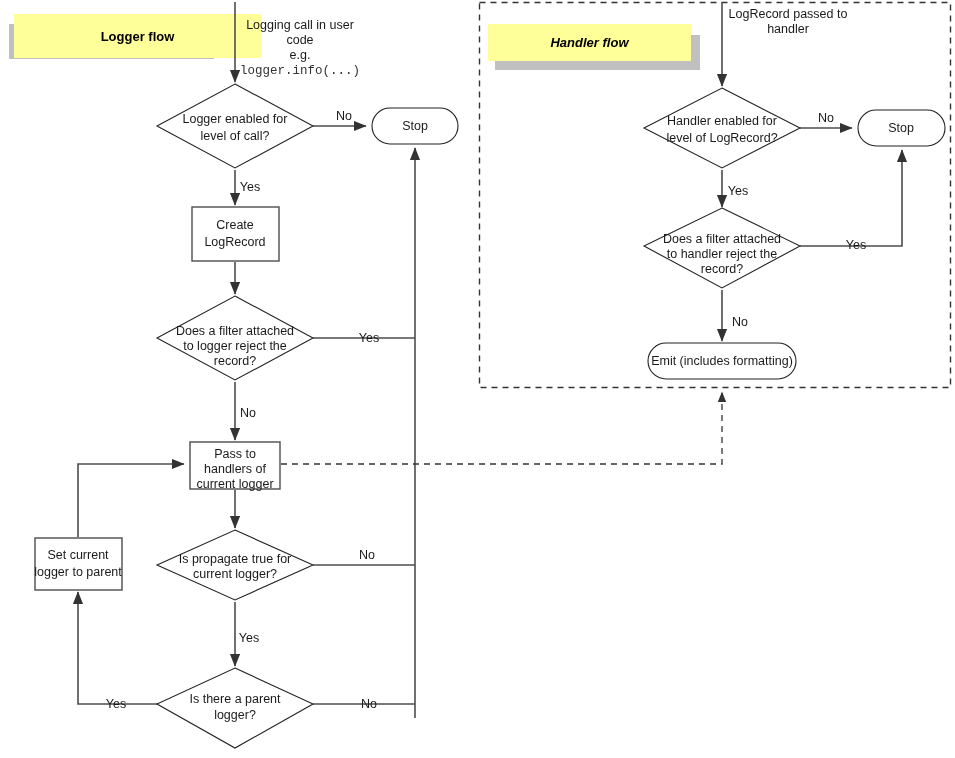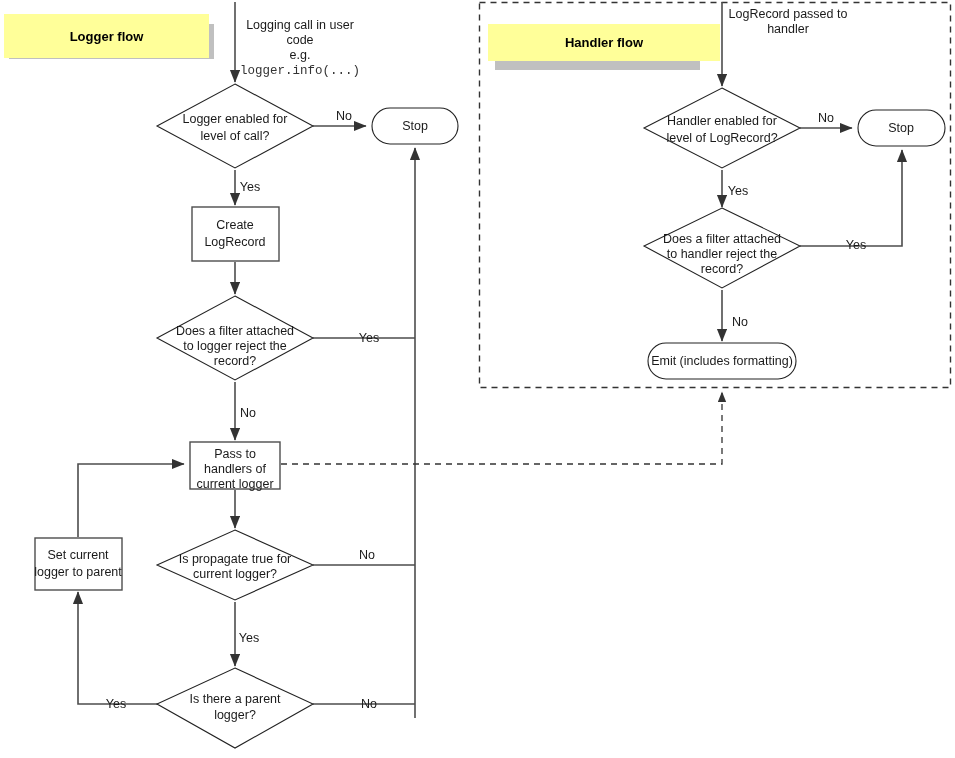--- a/index.html
+++ b/index.html
@@ -85,26 +85,26 @@
     justify-content: center;
   }
 </style>
 </head>
 <body>
 
 <div id="stage">
 
   <div class="banner">
     <div class="banner-shadow" style="left:9px; top:24px; width:205px; height:35px;"></div>
-    <div class="banner-body" style="left:4px; top:14px; width:205px; height:44px;">Logger flow</div>
+    <div class="banner-body" style="left:14px; top:14px; width:247px; height:44px;">Logger flow</div>
   </div>
 
   <div class="banner">
     <div class="banner-shadow" style="left:495px; top:35px; width:205px; height:35px;"></div>
-    <div class="banner-body" style="left:488px; top:24px; width:232px; height:37px;">Handler flow</div>
+    <div class="banner-body" style="left:488px; top:24px; width:203px; height:37px;font-style:italic;">Handler flow</div>
   </div>
 
   <svg id="flow" viewBox="0 0 955 758">
     <defs>
       <marker id="arrow" markerWidth="9" markerHeight="9" refX="7.6" refY="3.2" orient="auto" markerUnits="strokeWidth">
         <path d="M0,0 L8,3.2 L0,6.4 z" fill="#333333"></path>
       </marker>
       <marker id="arrow-d" markerWidth="9" markerHeight="9" refX="7.6" refY="3.2" orient="auto" markerUnits="strokeWidth">
         <path d="M0,0 L8,3.2 L0,6.4 z" fill="#333333"></path>
       </marker>

